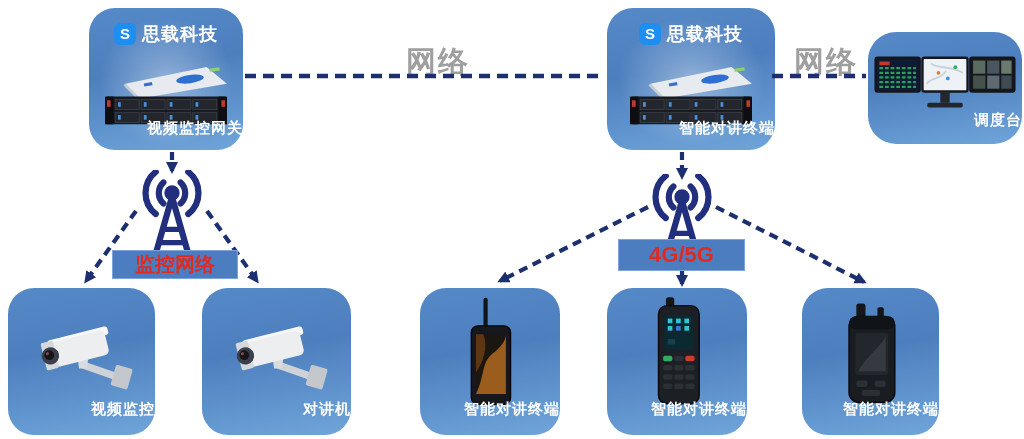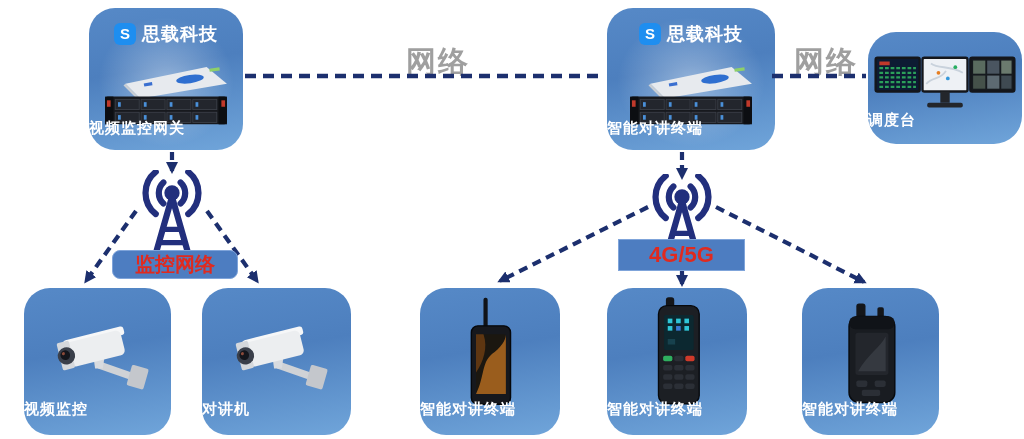--- a/index.html
+++ b/index.html
@@ -16,21 +16,21 @@
   .node.glow{background:
         radial-gradient(ellipse at 50% 52%, rgba(255,255,255,.38), rgba(255,255,255,0) 62%),
         linear-gradient(170deg,#5689c7 0%,#4d7fbe 42%,#70a5da 100%);}
 
   .brand-row{position:absolute;top:14px;left:0;right:0;display:flex;justify-content:center;
              align-items:center;gap:6px;}
   .brand-icon{width:22px;height:22px;border-radius:6px;background:#1e8ef0;color:#ffffff;
               font-weight:bold;font-size:15px;line-height:22px;text-align:center;}
   .brand-text{color:#ffffff;font-weight:bold;font-size:18px;letter-spacing:1px;}
 
-  .node-label{position:absolute;left:0;right:0;bottom:12px;text-align:left;color:#ffffff;
+  .node-label{position:absolute;left:0;right:0;bottom:12px;text-align:right;color:#ffffff;
               font-weight:bold;font-size:15px;letter-spacing:1px;}
   .node-img{position:absolute;left:0;right:0;display:flex;justify-content:center;}
 
   
   .net-label{position:absolute;width:90px;text-align:right;color:#9f9f9f;font-size:30px;
              font-weight:700;letter-spacing:2px;z-index:1;}
 
   
   .tag-bar{position:absolute;background:#4d7dc1;border:1px solid #7fa4da;z-index:3;
            display:flex;align-items:center;justify-content:center;
@@ -208,24 +208,24 @@
           <path d="M50,28 L66,84"></path>
       </g>
       <g stroke="#222f7d" stroke-width="5.5" stroke-linecap="round">
         <path d="M41,62 L59,62"></path>
           <path d="M37,76 L63,76"></path>
       </g>
       <circle cx="50" cy="24" r="8" fill="#222f7d"></circle>
     </svg>
   </div>
 
-  <div class="tag-bar" style="left:112px;top:250px;width:124px;height:27px;font-size:20px;border-radius:8px;">监控网络</div>
+  <div class="tag-bar" style="left:112px;top:250px;width:124px;height:27px;font-size:20px;">监控网络</div>
   <div class="tag-bar" style="left:618px;top:239px;width:125px;height:30px;font-size:22px;">4G/5G</div>
 
-  <div class="node" style="left:8px;top:288px;width:147px;height:147px;margin-left:16px;">
+  <div class="node" style="left:8px;top:288px;width:147px;height:147px;">
     <div class="node-img" style="top:22px;">
       <svg width="116" height="88" viewBox="0 0 120 90">
         <polygon points="60,52 100,66 100,74 60,60" fill="#cfd2d6"></polygon>
         <rect x="92" y="58" width="18" height="22" rx="2" fill="#c4c7cc" transform="rotate(16 101 69)"></rect>
         <polygon points="55,46 67,46 65,60 57,60" fill="#d8dbdf"></polygon>
         <g transform="rotate(-14 55 38)">
           <rect x="26" y="24" width="64" height="9" rx="3" fill="#f6f7f8"></rect>
           <rect x="28" y="27" width="58" height="26" rx="5" fill="#eceef0"></rect>
           <rect x="19" y="25" width="13" height="29" rx="2" fill="#d5d8dc"></rect>
           <circle cx="26" cy="40" r="9" fill="#3a3f4a"></circle>

